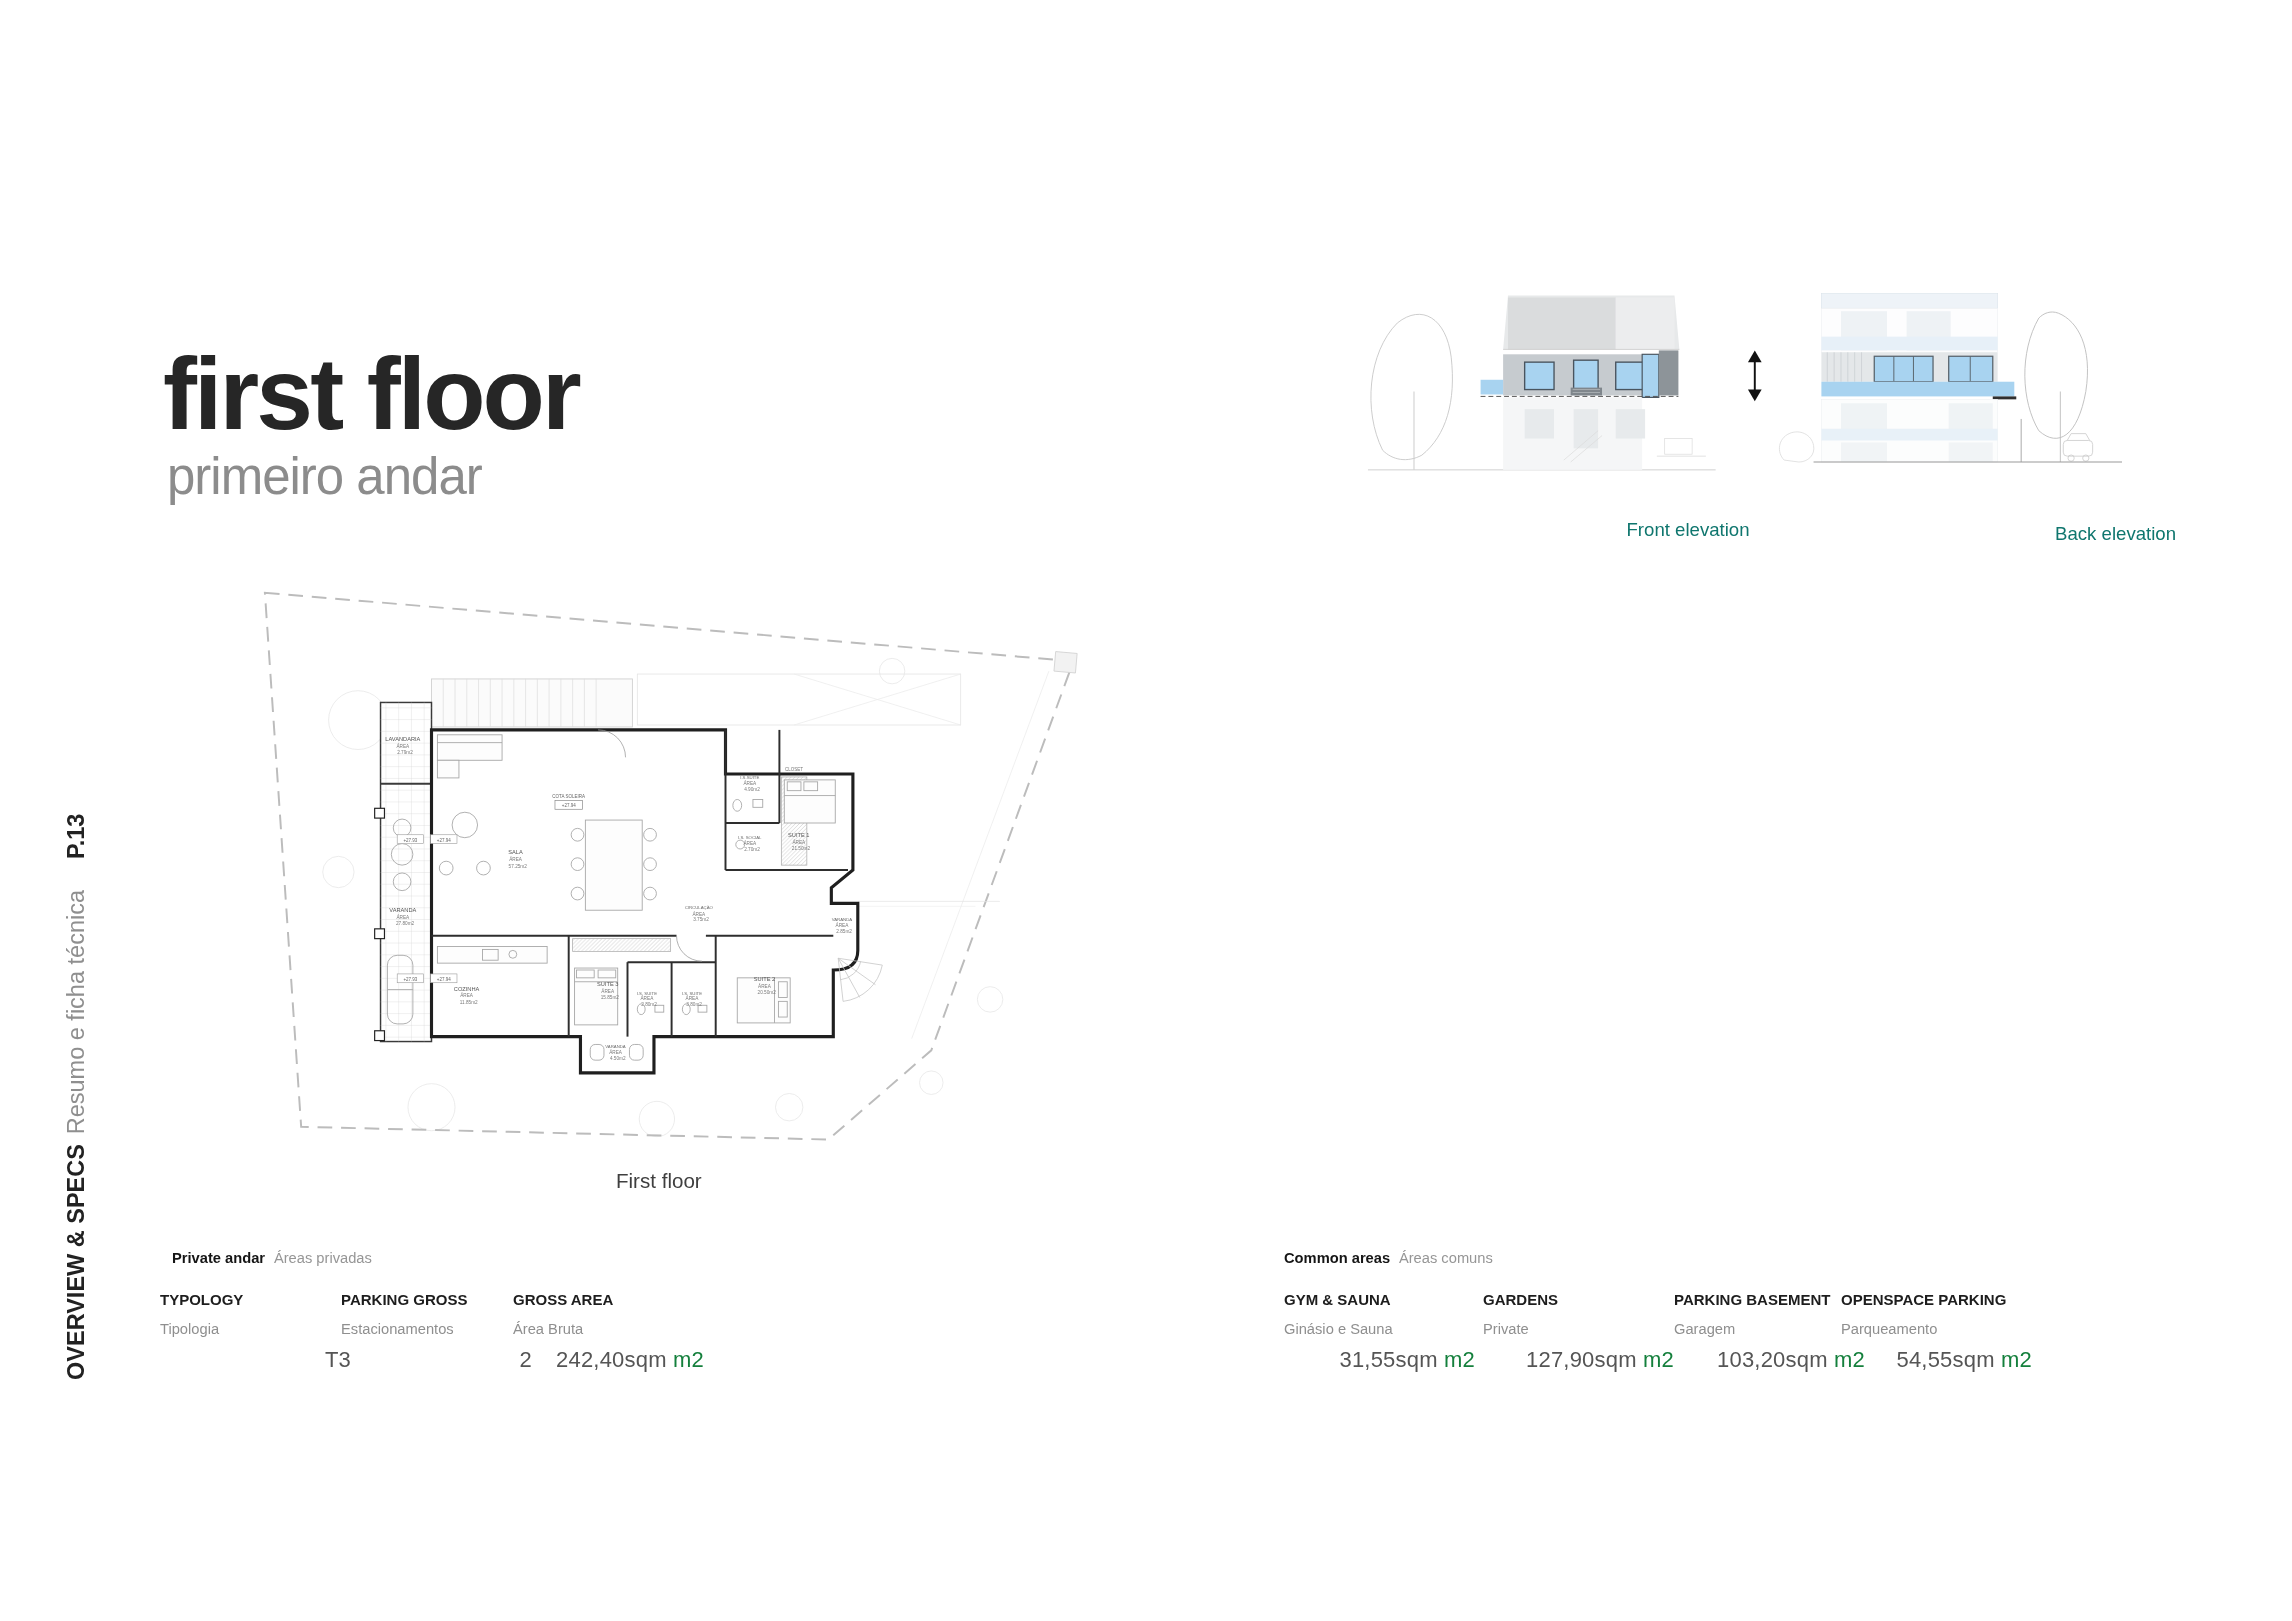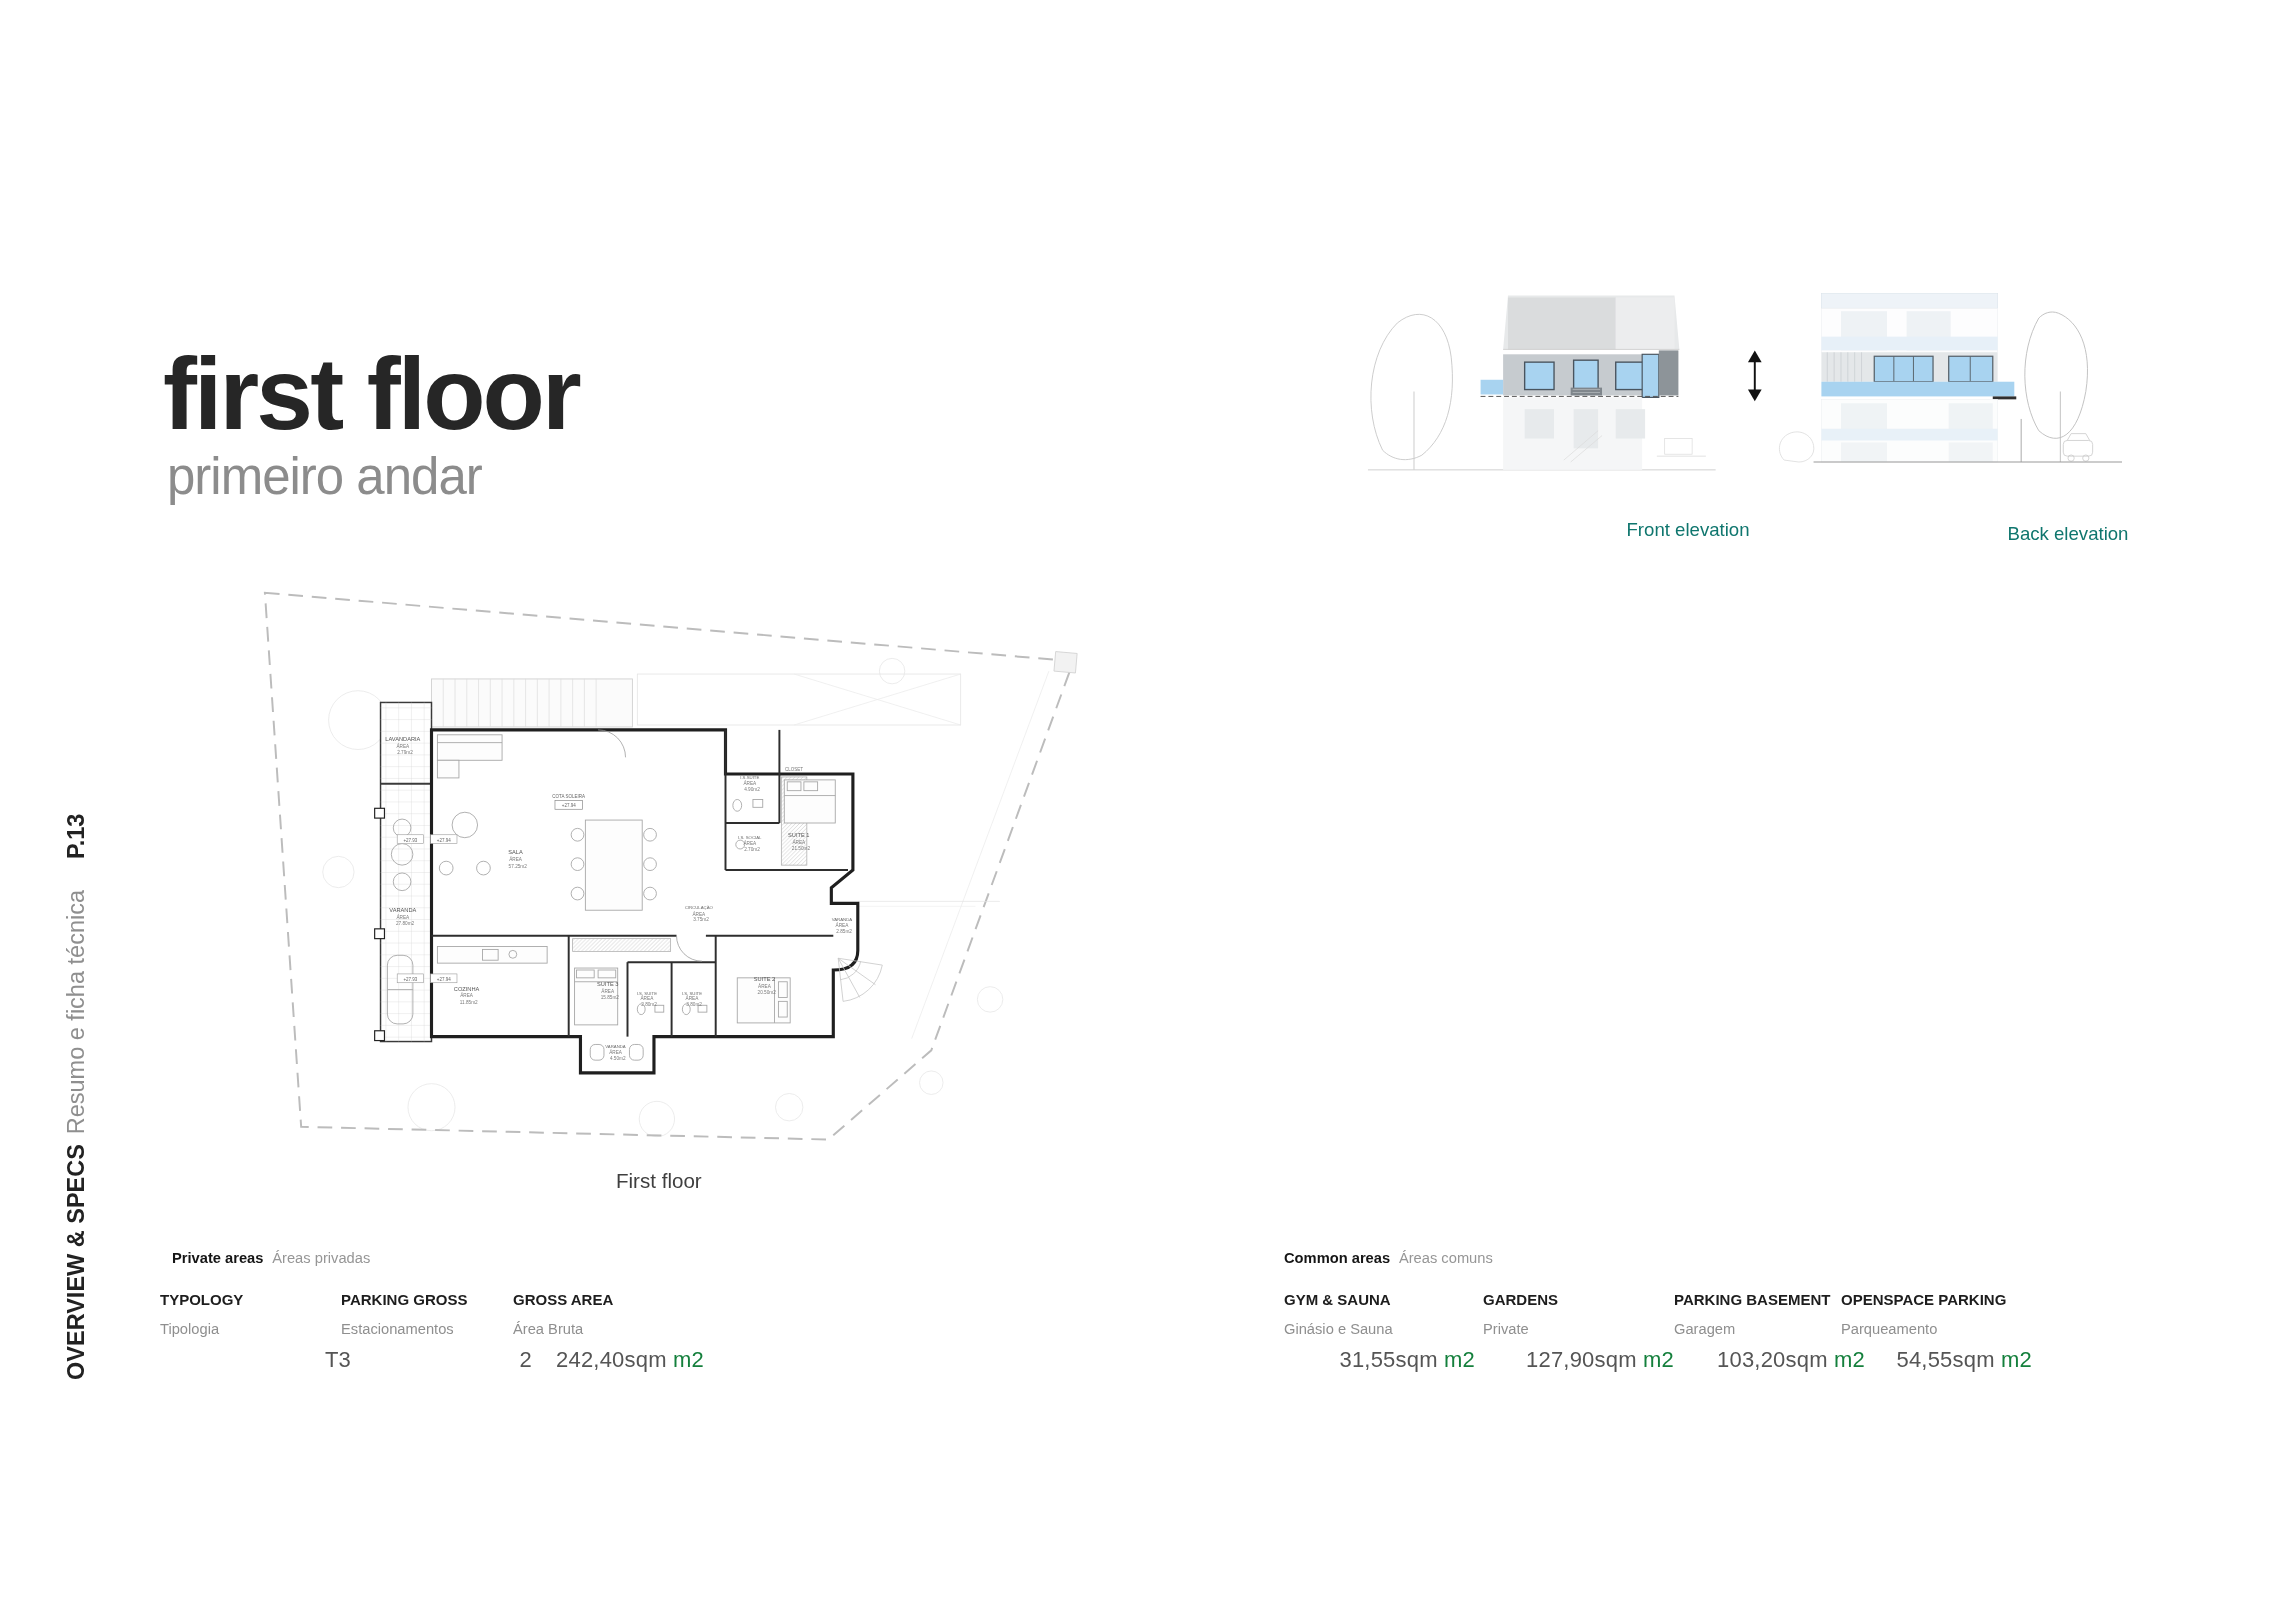--- a/index.html
+++ b/index.html
@@ -13,21 +13,21 @@
   
   .vtext{position:absolute;white-space:nowrap;transform:rotate(-90deg);
          transform-origin:0 0;font-size:23.5px;line-height:1;}
   .v-page{left:65px;top:859px;font-weight:bold;color:#222;}
   .v-section{left:65px;top:1380px;}
   .v-section .b{font-weight:bold;color:#222;}
   .v-section .g{color:#8f8f8f;margin-left:9.8px;}
   
   .caption{font-size:18.6px;color:#0f766e;width:216px;text-align:center;}
   .cap-front{left:1580px;top:519px;}
-  .cap-back{left:1960px;top:523px;}
+  .cap-back{left:1960px;top:523px;text-align:right;}
   
   .spec-head{position:absolute;font-size:14.7px;line-height:1;}
   .spec-head .b{font-weight:bold;color:#151515;}
   .spec-head .g{color:#969696;margin-left:8.8px;}
   .spec-col{position:absolute;width:191px;line-height:1;}
   .spec-col .sl{font-size:15px;font-weight:bold;color:#1d1d1d;}
   .spec-col .ss{font-size:14.7px;color:#8f8f8f;margin-top:15px;}
   .spec-col .sv{font-size:22px;color:#555;margin-top:11.8px;letter-spacing:0.2px;text-align:right;}
   .spec-col .sv .unit{color:#15803d;}
   
@@ -352,21 +352,21 @@
         <circle cx="748" cy="188" r="3.2"></circle>
     </g>
     <line x1="470" y1="192" x2="785" y2="192" stroke="#9a9a9a" stroke-width="1.1"></line>
   </g>
 </svg>
 
 <div class="abs caption cap-front">Front elevation</div>
 <div class="abs caption cap-back">Back elevation</div>
 
 <div class="spec-head" style="left:172px;top:1251px;">
-  <span class="b">Private areas</span><span class="g">Áreas privadas</span>
+  <span class="b">Private andar</span><span class="g">Áreas privadas</span>
 </div>
 <div class="spec-col" style="left:160px;top:1292px;">
   <div class="sl">TYPOLOGY</div>
   <div class="ss">Tipologia</div>
   <div class="sv"><span>T3</span><span class="unit"></span></div>
 </div>
 <div class="spec-col" style="left:341px;top:1292px;">
   <div class="sl">PARKING GROSS</div>
   <div class="ss">Estacionamentos</div>
   <div class="sv"><span>2</span><span class="unit"></span></div>

